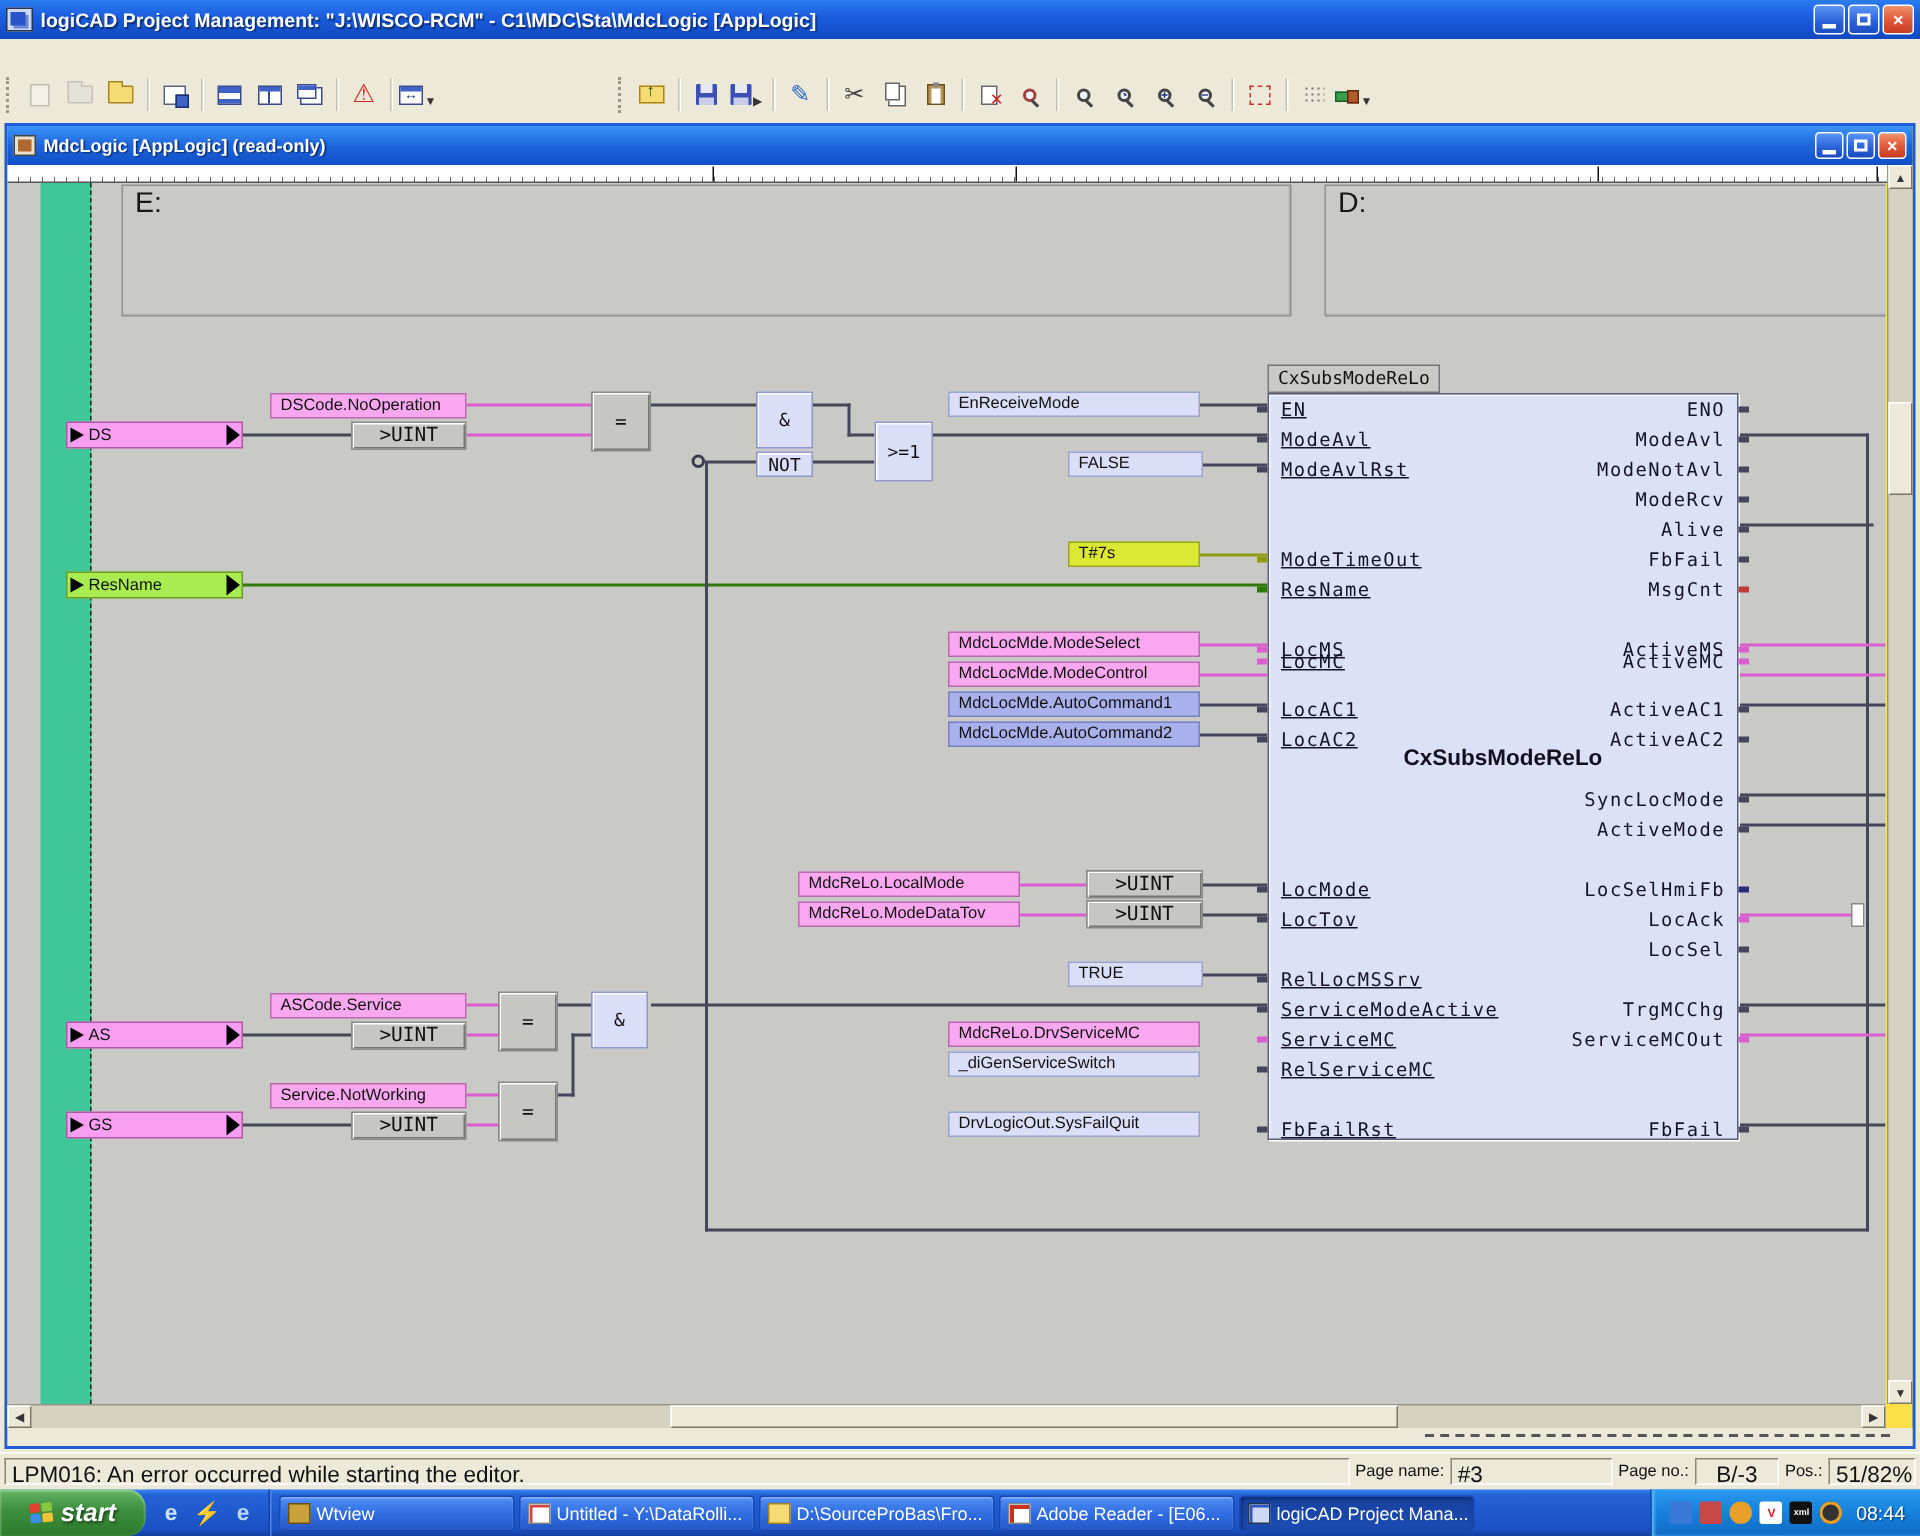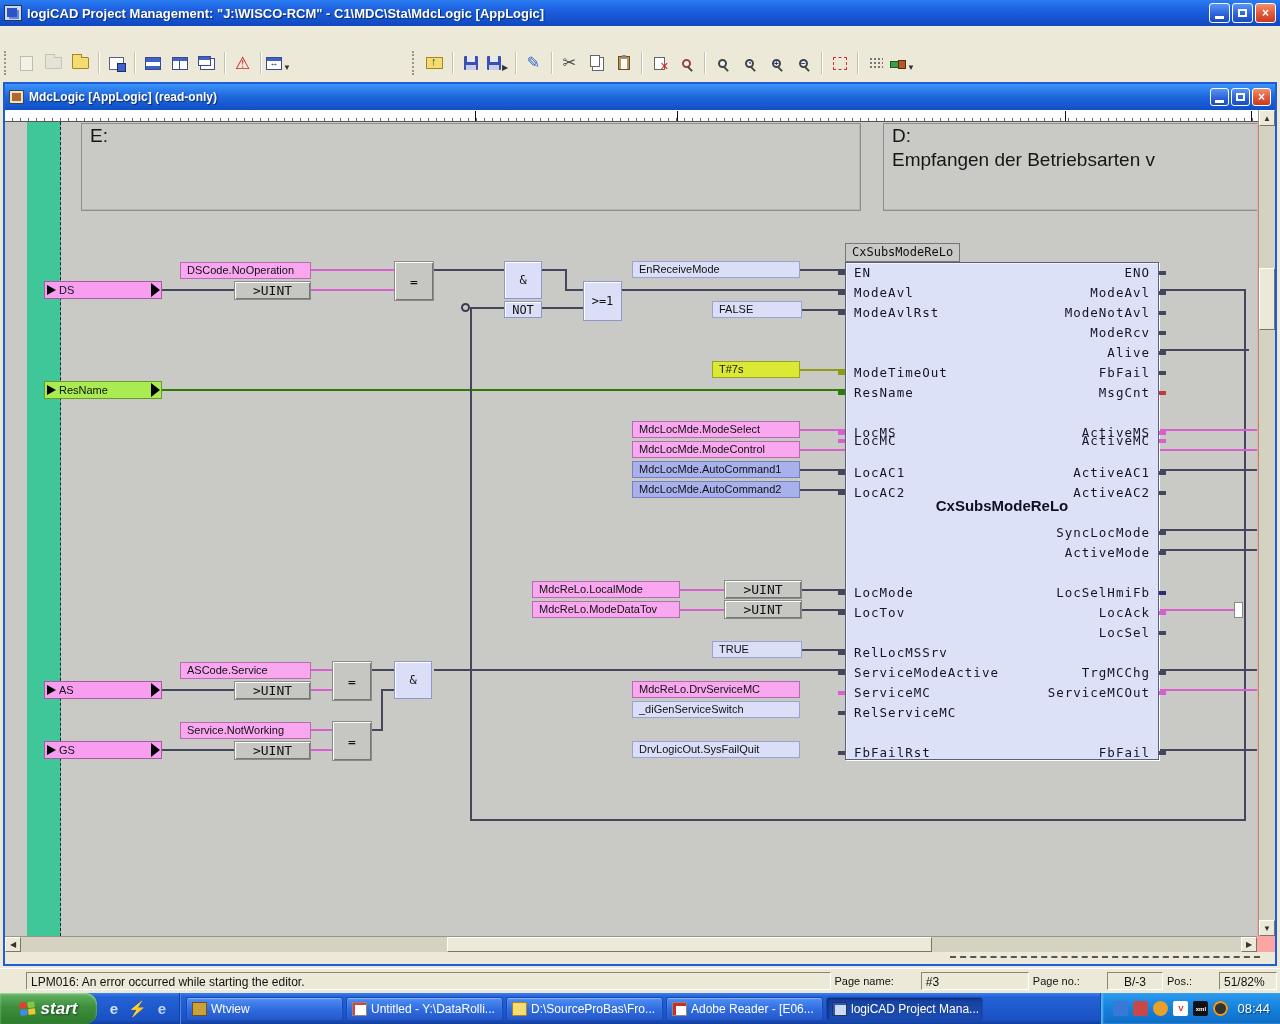--- a/index.html
+++ b/index.html
@@ -65,21 +65,21 @@
   .i-mag::after { content:""; position:absolute; right:-4px; bottom:-4px; width:6px; height:2px; background:#444; transform:rotate(45deg); }
   .i-mag .sub { position:absolute; left:0px; top:-1px; font-size:8px; font-weight:bold; color:#16337e; line-height:7px; }
   .i-mag.warn2 { border-color:#a04040; }
   .i-fitred { width:14px; height:13px; border:1px dashed #d43030; position:relative; }
   .i-grid { width:14px; height:12px; background-image:radial-gradient(#777 1px, transparent 1px); background-size:4px 4px; }
   .i-conn { width:18px; height:12px; position:relative; }
   .i-conn::before { content:""; position:absolute; left:0; top:4px; width:9px; height:5px; background:#3aa048; border:1px solid #1a5a28; }
   .i-conn::after { content:""; position:absolute; right:0; top:3px; width:6px; height:7px; background:#b05a2a; border:1px solid #5e2a0e; }
 
   
-  .editor-win { position:absolute; left:3px; top:82px; width:1274px; height:884px; border:2px solid #1e5cd8; background:#fca5a5; }
+  .editor-win { position:absolute; left:3px; top:82px; width:1274px; height:884px; border:2px solid #1e5cd8; background:#fde047; }
   .e-title { height:26px; background:linear-gradient(180deg,#3b94f8 0%,#1e66dd 50%,#0f4fc8 100%);
     display:flex; align-items:center; padding:0 4px; color:#fff; }
   .e-title .e-ico { width:15px; height:14px; background:#e8e2d0; border:1px solid #444; margin-right:5px; position:relative; }
   .e-title .e-ico::before { content:""; position:absolute; left:2px; top:2px; width:9px; height:8px; background:#b06830; }
   .e-title .e-text { flex:1; font-size:12px; font-weight:bold; text-shadow:1px 1px 1px #0a2a6a; }
   .e-title .wbtn { width:19px; height:18px; }
 
   .ruler { position:absolute; left:0; top:26px; width:1270px; height:12px; background:#fff; border-bottom:1px solid #555;
     background-image:repeating-linear-gradient(90deg, transparent 0 7px, #666 7px 8px); background-size:100% 4px; background-position:0 8px; background-repeat:no-repeat; }
   .ruler .rmark { position:absolute; top:1px; width:1px; height:10px; background:#111; }
@@ -111,38 +111,38 @@
   .w { position:absolute; }
   .w.h { height:2px; } .w.v { width:2px; }
   .cd { background:#45455c; } .cp { background:#d95fd0; } .cg { background:#2f7a04; } .co { background:#8f9c10; }
   .negcircle { position:absolute; width:9px; height:9px; border:2px solid #3a3a50; border-radius:50%; background:#c9c9c5; }
   .wirebox { position:absolute; width:9px; height:16px; background:#fff; border:1px solid #888; }
 
   
   .fb { position:absolute; left:840px; top:140px; width:314px; height:498px; background:#dce1f7; border:1px solid #5a6078; box-shadow:1px 1px 0 #fff, inset 1px 1px 0 #f0f2fc; }
   .fb-tab { position:absolute; left:840px; top:121px; height:19px; padding:0 6px; background:#c9c9c5; border:1px solid #76767a; font-size:12px; font-family:"DejaVu Sans Mono",monospace; color:#111; line-height:17px; }
   .fbrow { position:absolute; left:0; width:100%; height:16px; font-family:"DejaVu Sans Mono",monospace; font-size:12.5px; letter-spacing:1px; color:#14142a; line-height:16px; }
-  .fbrow .pin.in { position:absolute; left:8px; }
+  .fbrow .pin.in { position:absolute; left:8px;text-decoration:underline; }
   .fbrow .pin.out { position:absolute; right:8px; }
   .stub { position:absolute; top:6px; width:7px; height:4px; }
   .stub.in { left:-8px; } .stub.out { right:-8px; }
   .sd { background:#45455c; } .sp { background:#d95fd0; } .sg { background:#2f7a04; } .so { background:#8f9c10; } .sr { background:#c03a3a; } .sn { background:#2c2c78; }
   .fb-inst { position:absolute; left:0; top:234px; width:100%; text-align:center; font-size:15px; font-weight:bold; color:#101020; }
 
   
   .vscroll { position:absolute; right:0; top:26px; width:17px; height:826px; background:#d6d2c2; border-left:1px solid #9a9684; }
   .hscroll { position:absolute; left:0; top:852px; width:1252px; height:16px; background:#d6d2c2; border-top:1px solid #9a9684; }
   .sbtn { position:absolute; width:16px; height:16px; background:#ece9d8; border:1px solid #fff; border-right-color:#7a7664; border-bottom-color:#7a7664; font-size:8px; color:#333; display:flex; align-items:center; justify-content:center; }
   .sthumb { position:absolute; background:#ece9d8; border:1px solid #fff; border-right-color:#7a7664; border-bottom-color:#7a7664; }
   .strip2 { position:absolute; left:0; top:868px; width:1270px; height:12px; background:#ece9d8; }
   .strip2 .dashes { position:absolute; left:945px; top:4px; width:310px; border-top:2px dashed #555; }
 
   
   .statusbar { position:absolute; left:0; top:968px; width:1280px; height:25px; background:#ece9d8; display:flex; align-items:center; gap:4px; padding:0 3px; border-top:1px solid #fff; }
-  .sfield { height:18px; border:1px solid #8a8674; border-bottom-color:#fff; border-right-color:#fff; background:#ece9d8; font-size:12px; color:#111; padding:2px 4px; white-space:nowrap; overflow:hidden;margin-left:23px; }
+  .sfield { height:18px; border:1px solid #8a8674; border-bottom-color:#fff; border-right-color:#fff; background:#ece9d8; font-size:15px; color:#111; padding:2px 4px; white-space:nowrap; overflow:hidden; }
   .slabel { font-size:11px; color:#111; white-space:nowrap; }
 
   
   .taskbar { position:absolute; left:0; top:993px; width:1280px; height:31px;
     background:linear-gradient(180deg,#3a80f4 0%,#2363d6 12%,#1a51c4 85%,#123f9e 100%); display:flex; align-items:center; }
   .startbtn { height:31px; width:97px; border-radius:0 12px 12px 0;
     background:linear-gradient(180deg,#63b463 0%,#3d8f3d 45%,#2c7a2c 100%);
     display:flex; align-items:center; justify-content:center; gap:5px; color:#fff; font-size:17px; font-style:italic; font-weight:bold;
     text-shadow:1px 1px 2px #1a431a; box-shadow:inset 0 1px 2px #a8dca8; }
   .flag { width:16px; height:14px; display:grid; grid-template-columns:7px 7px; grid-template-rows:6px 6px; gap:1px; transform:rotate(-6deg); }
@@ -305,21 +305,20 @@
 
     <div class="canvas">
       <div class="tealbar"></div>
       <div class="dashline"></div>
 
       <div class="comment" style="left:76px; width:780px">
         <div class="c1">E:</div>
       </div>
       <div class="comment" style="left:878px; width:384px">
         <div class="c1">D:</div>
-        <div class="c2">Empfangen der Betriebsarten v</div>
       </div>
 
       <div class="w h cd" style="left:157px;top:167px;width:72px"></div>
       <div class="w h cp" style="left:306px;top:147px;width:83px"></div>
       <div class="w h cp" style="left:306px;top:167px;width:83px"></div>
       <div class="w h cd" style="left:429px;top:147px;width:70px"></div>
       <div class="w h cd" style="left:537px;top:147px;width:25px"></div>
       <div class="w v cd" style="left:560px;top:147px;height:22px"></div>
       <div class="w h cd" style="left:560px;top:167px;width:18px"></div>
       <div class="w h cd" style="left:537px;top:185px;width:41px"></div>

